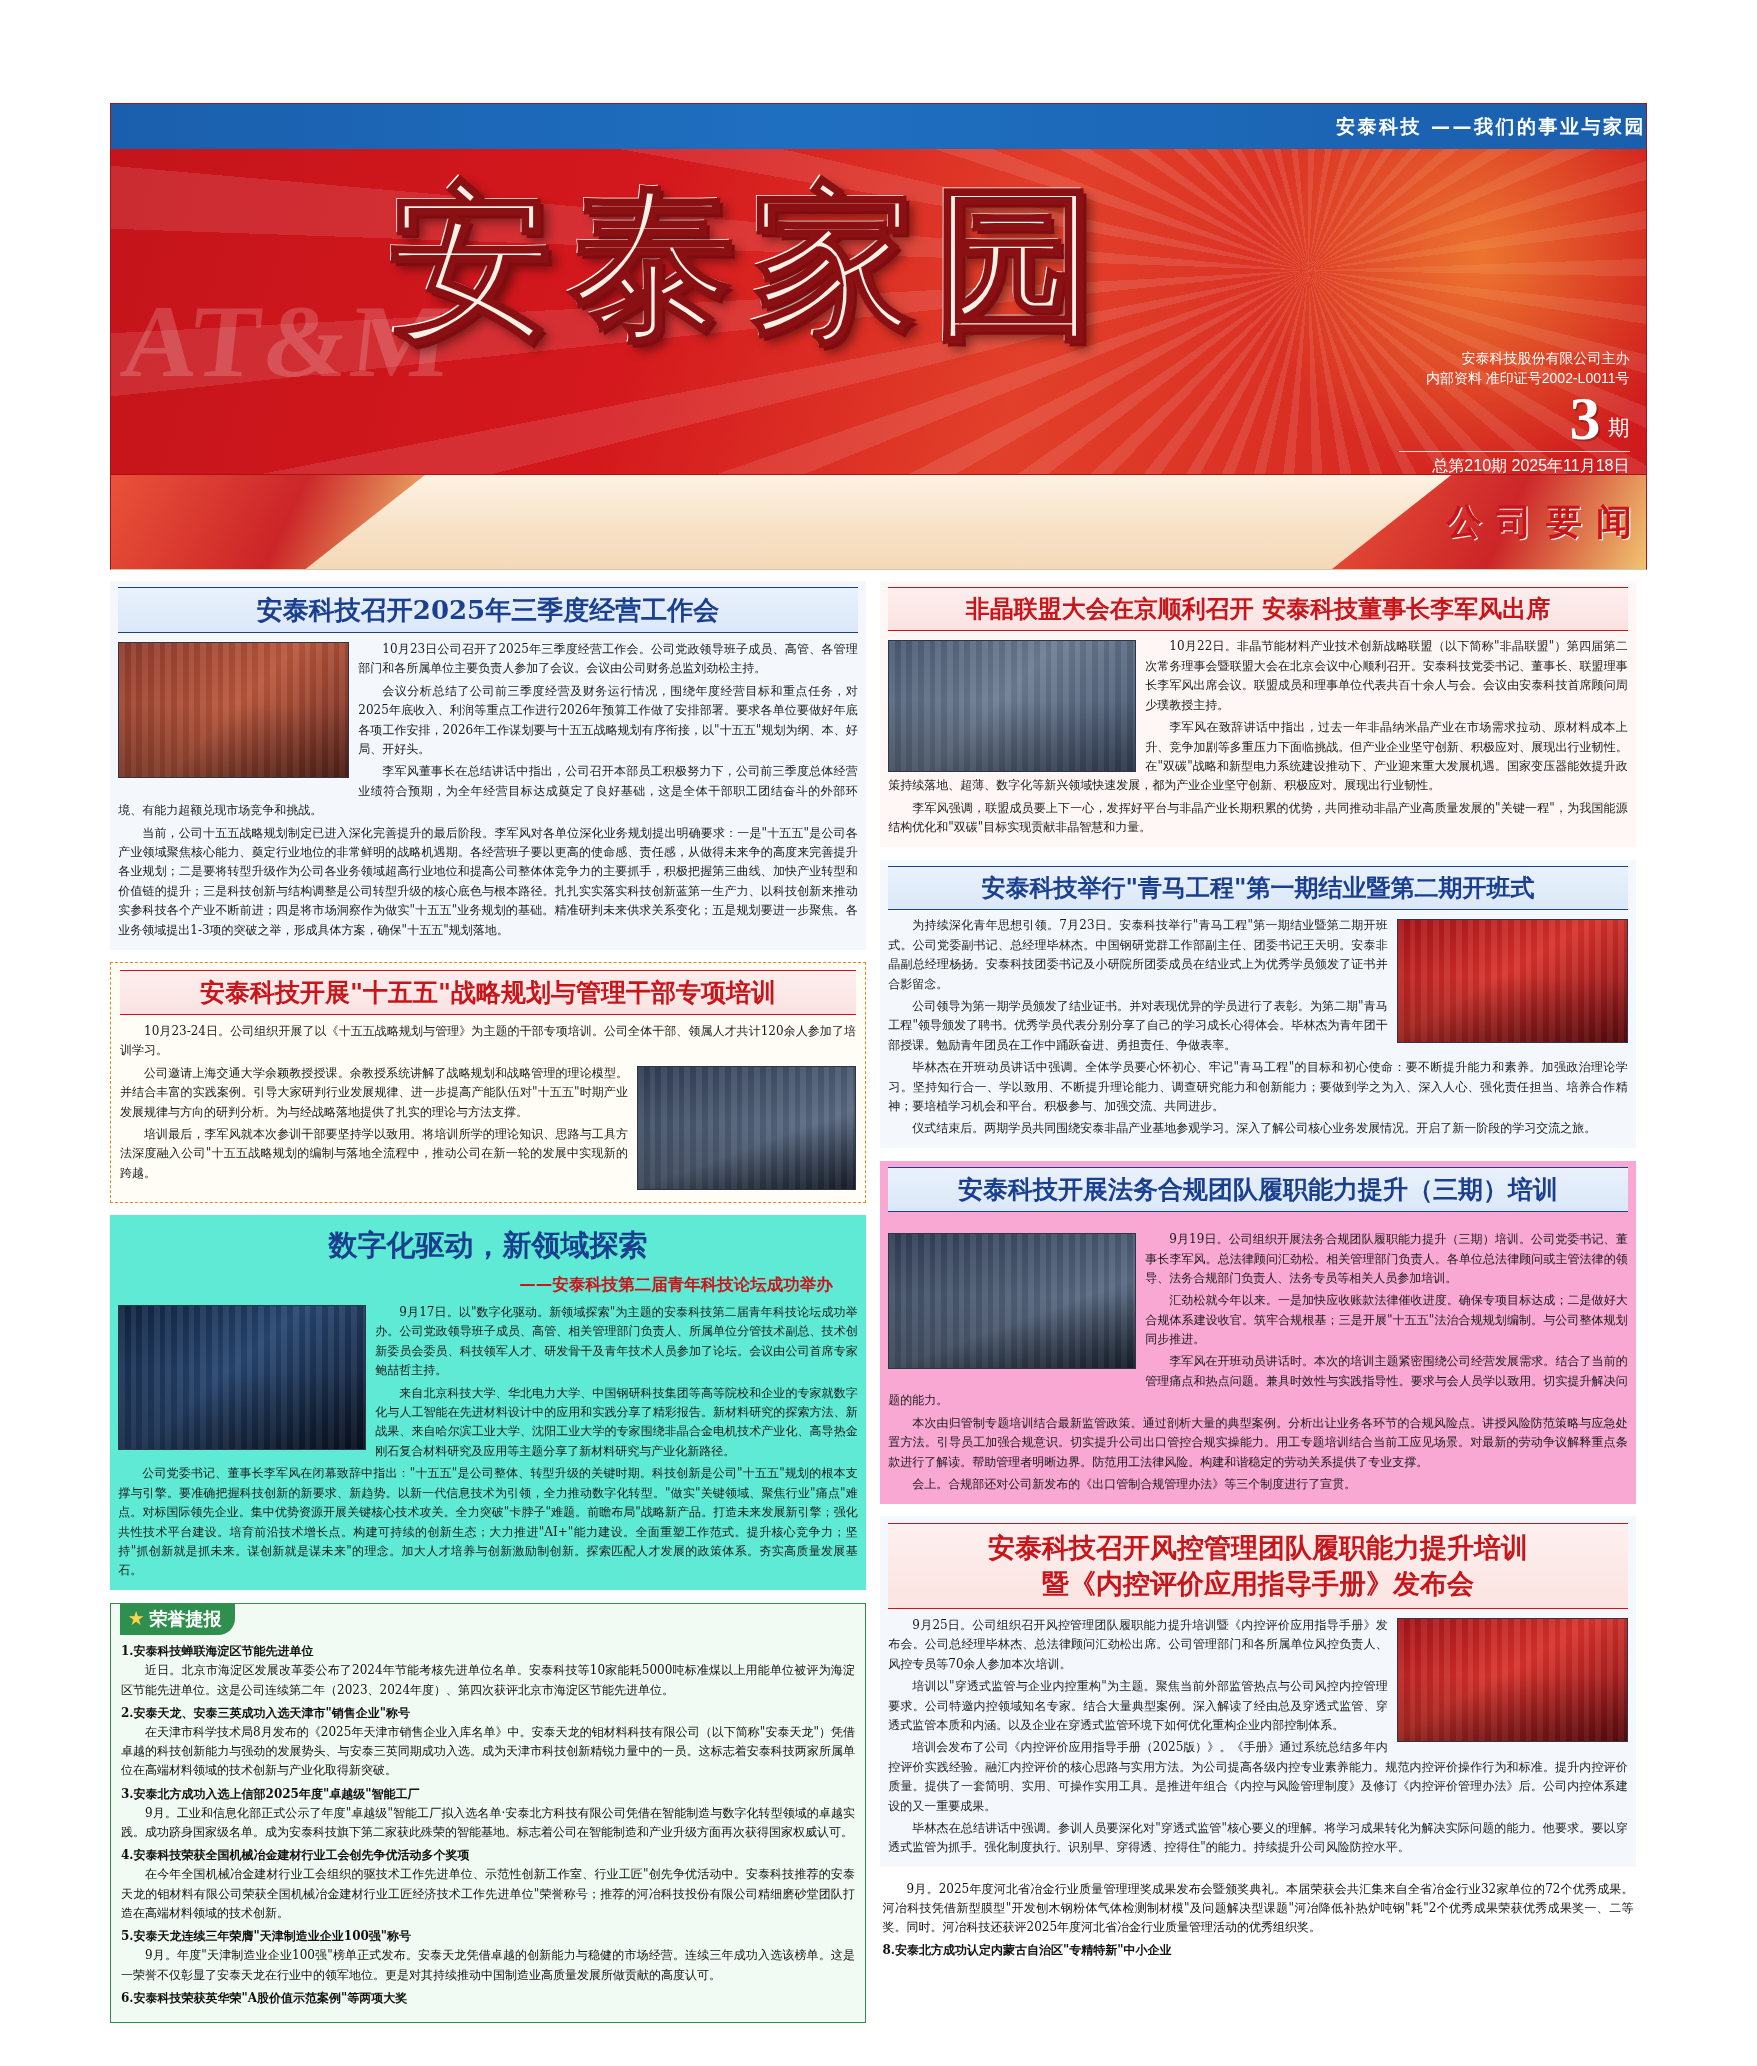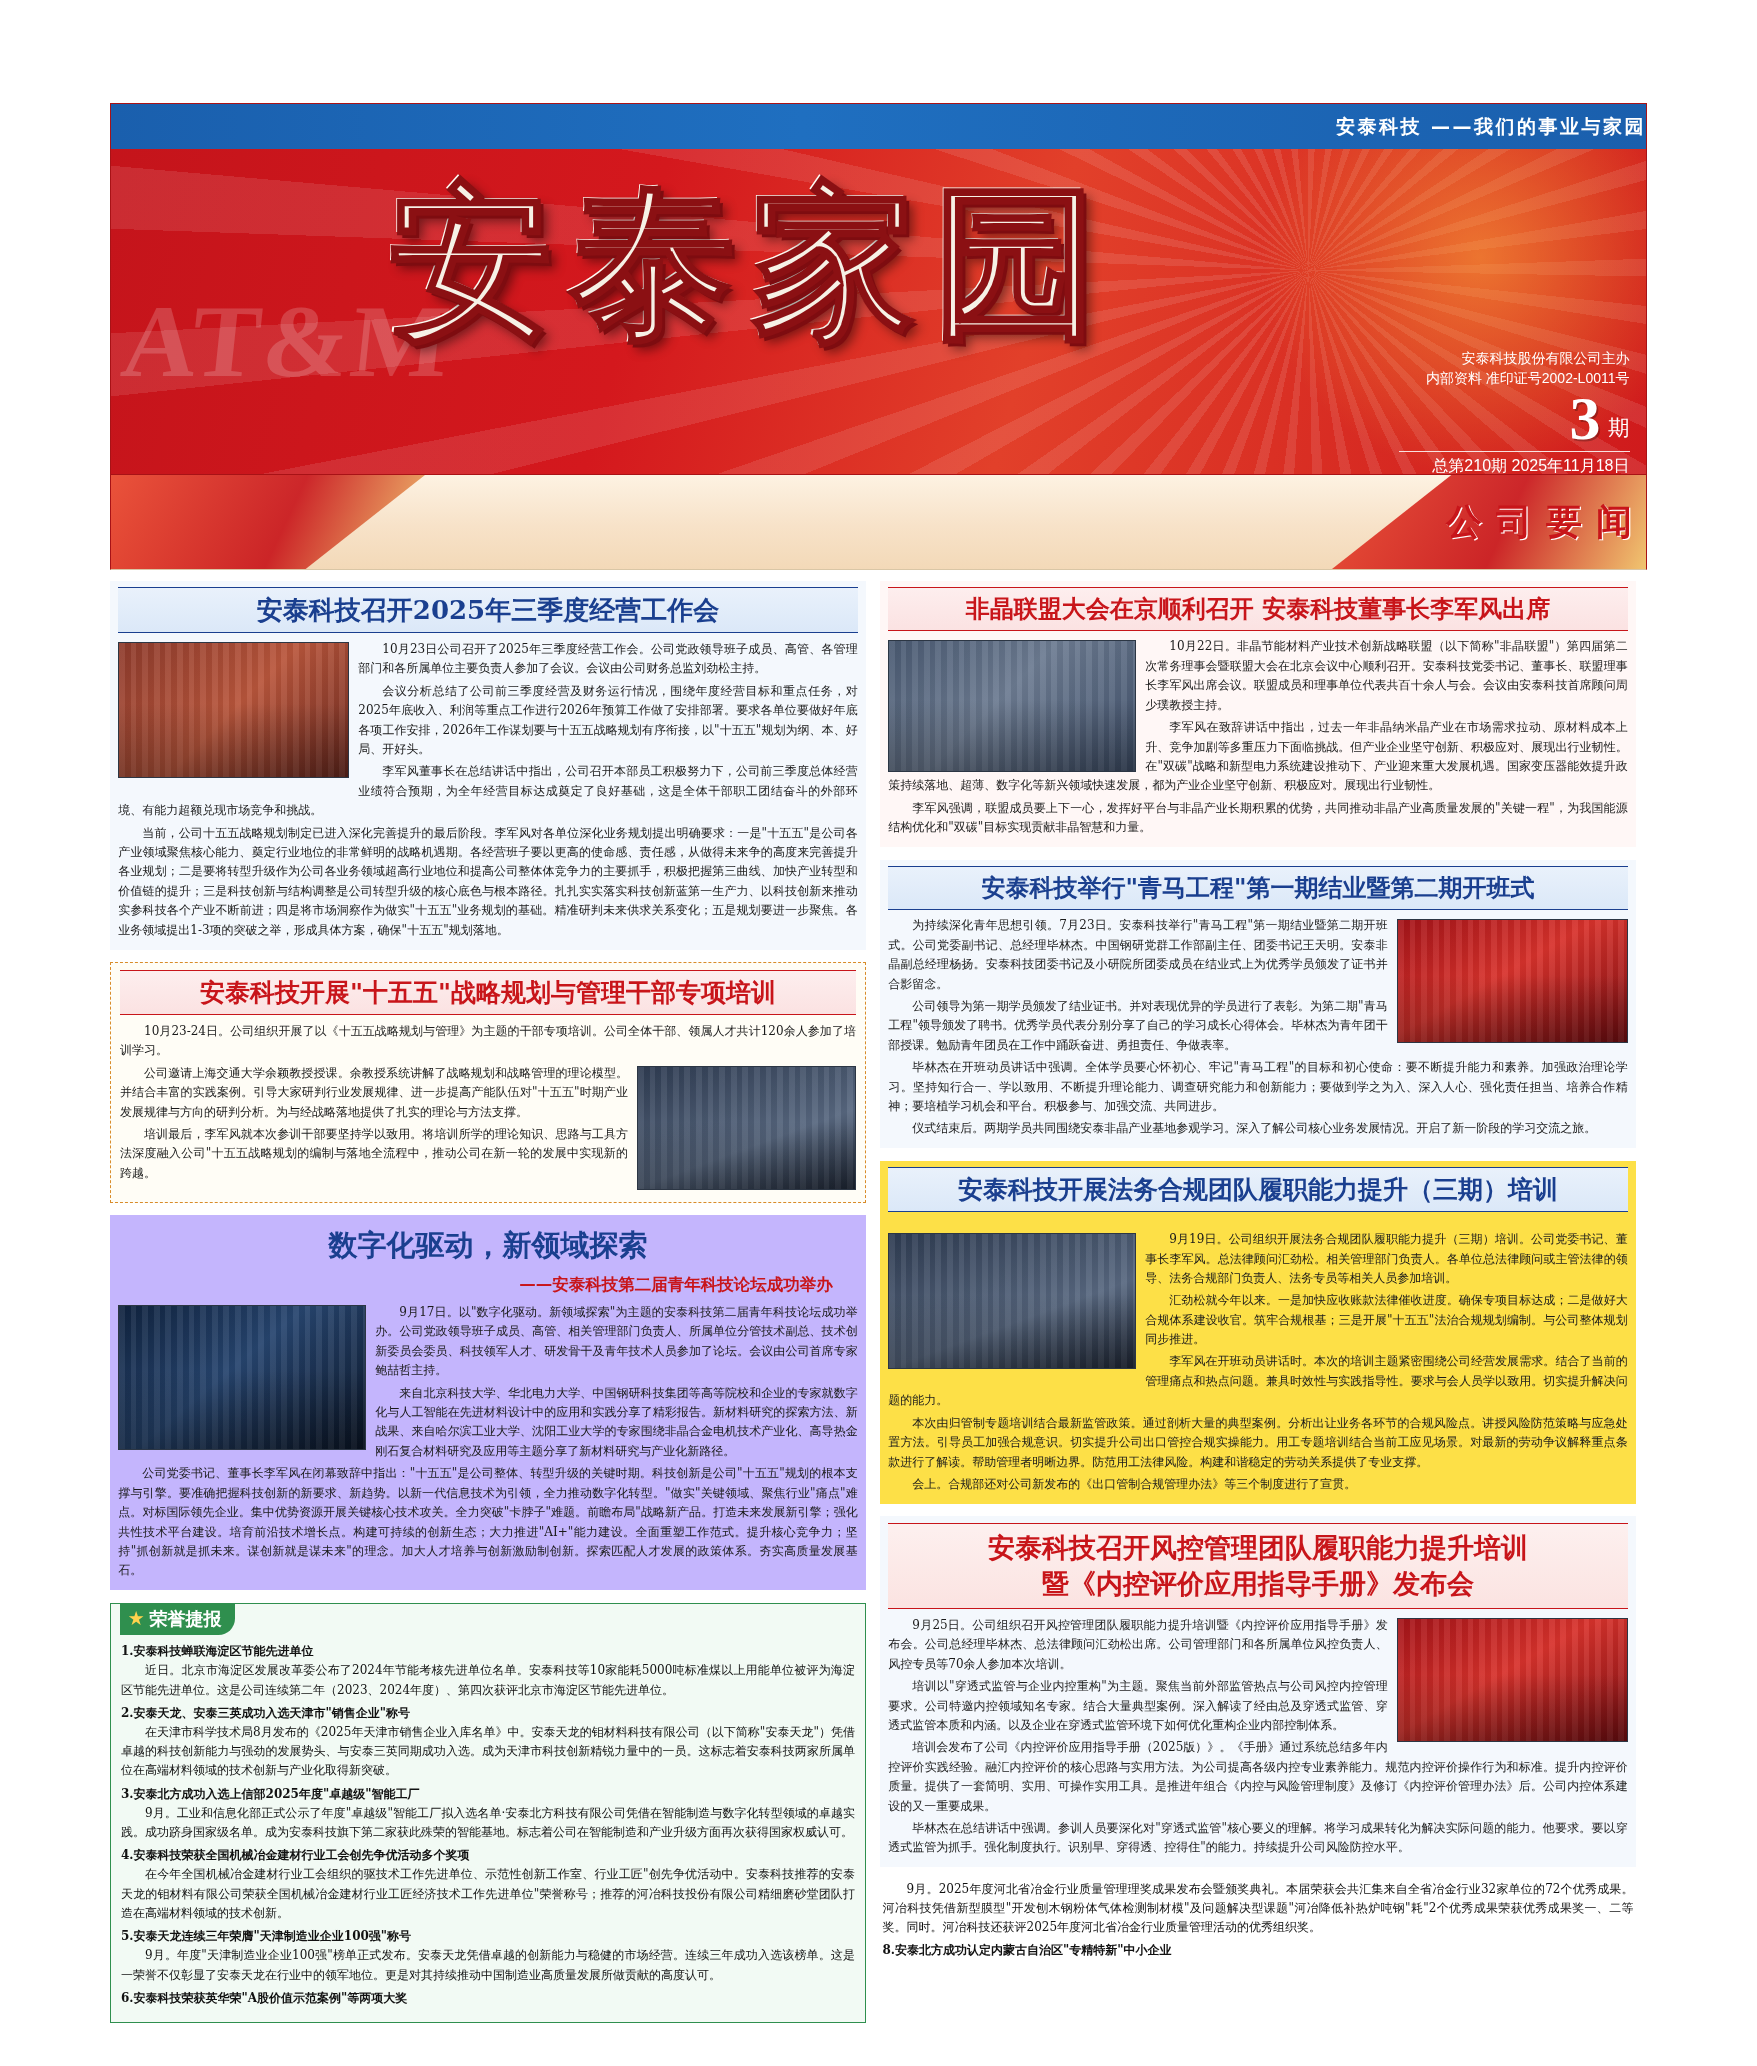--- a/index.html
+++ b/index.html
@@ -192,23 +192,23 @@
   .honor-star { font-size: 16.5px; color: #ffd34d; }
   .honor-item { font-family: "DejaVu Serif", serif; font-size: 12px; line-height: 1.6; margin-bottom: 4.1px; text-align: justify;}
   .honor-item .hi-title { font-weight: bold; display: block; text-indent: 0; }
   .honor-item .hi-body { display: block; text-indent: 2em; }
 
   
   .dashed {
     border: 1.2px dashed #d98c2a; padding: 7.4px 9px; background: #fffdf6;
   }
   .tint-blue { background: #f4f8fd; padding: 6.6px 8.3px; }
-  .tint-yellow { background: #c4b5fd; padding: 6.6px 8.3px; }
+  .tint-yellow { background: #5eead4; padding: 6.6px 8.3px; }
   .tint-pink { background: #fff7f6; padding: 6.6px 8.3px; }
-  .tint-green { background: #fde047; padding: 6.6px 8.3px; }
+  .tint-green { background: #f9a8d4; padding: 6.6px 8.3px; }
 </style>
 </head>
 <body>
 
 <div class="page">
 
   <div class="masthead">
     <div class="mh-rays"></div>
     <div class="mh-glow"></div>
     <div class="mh-topbar">

